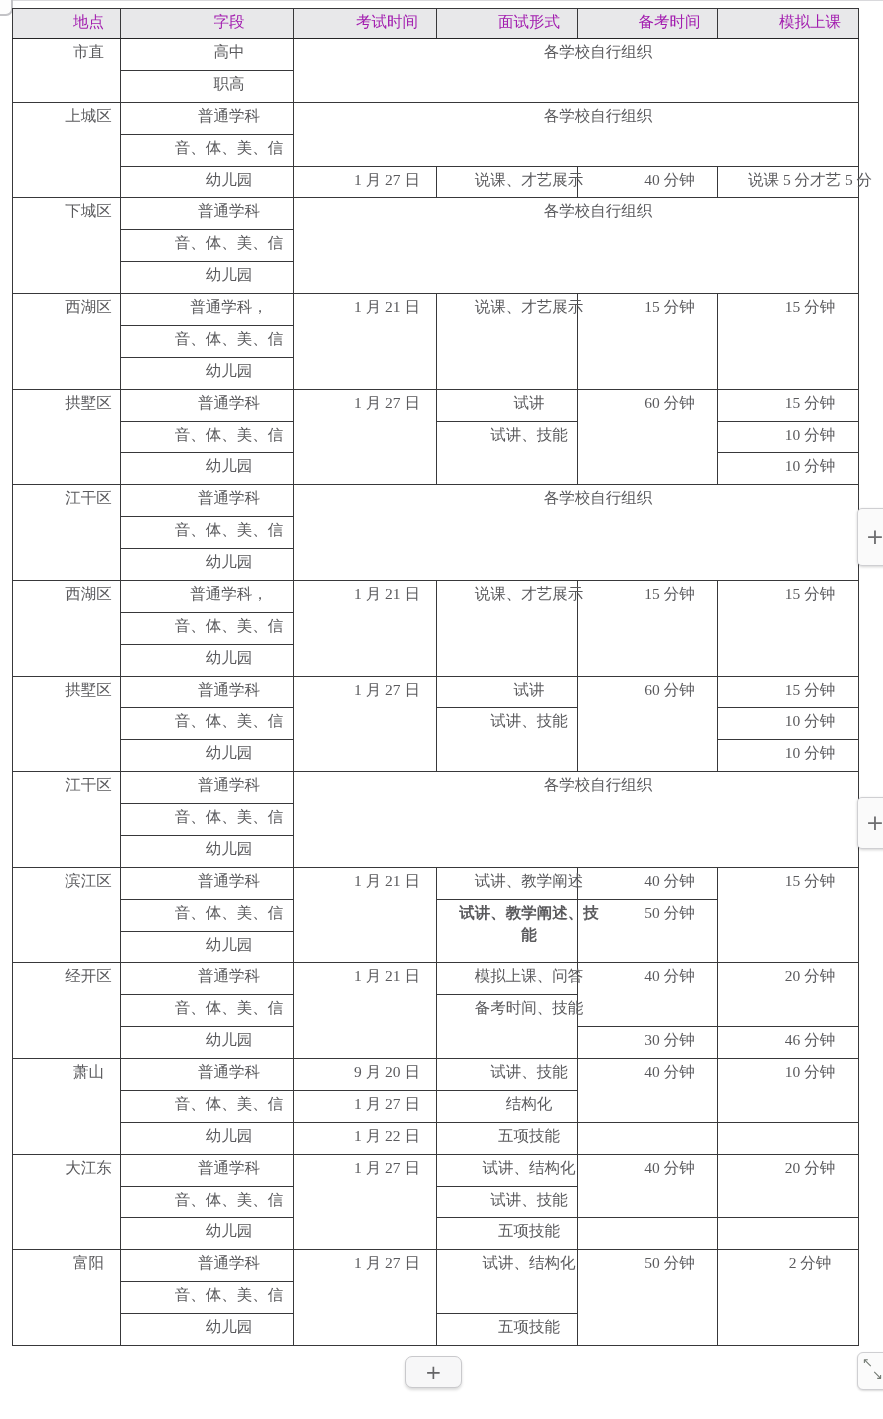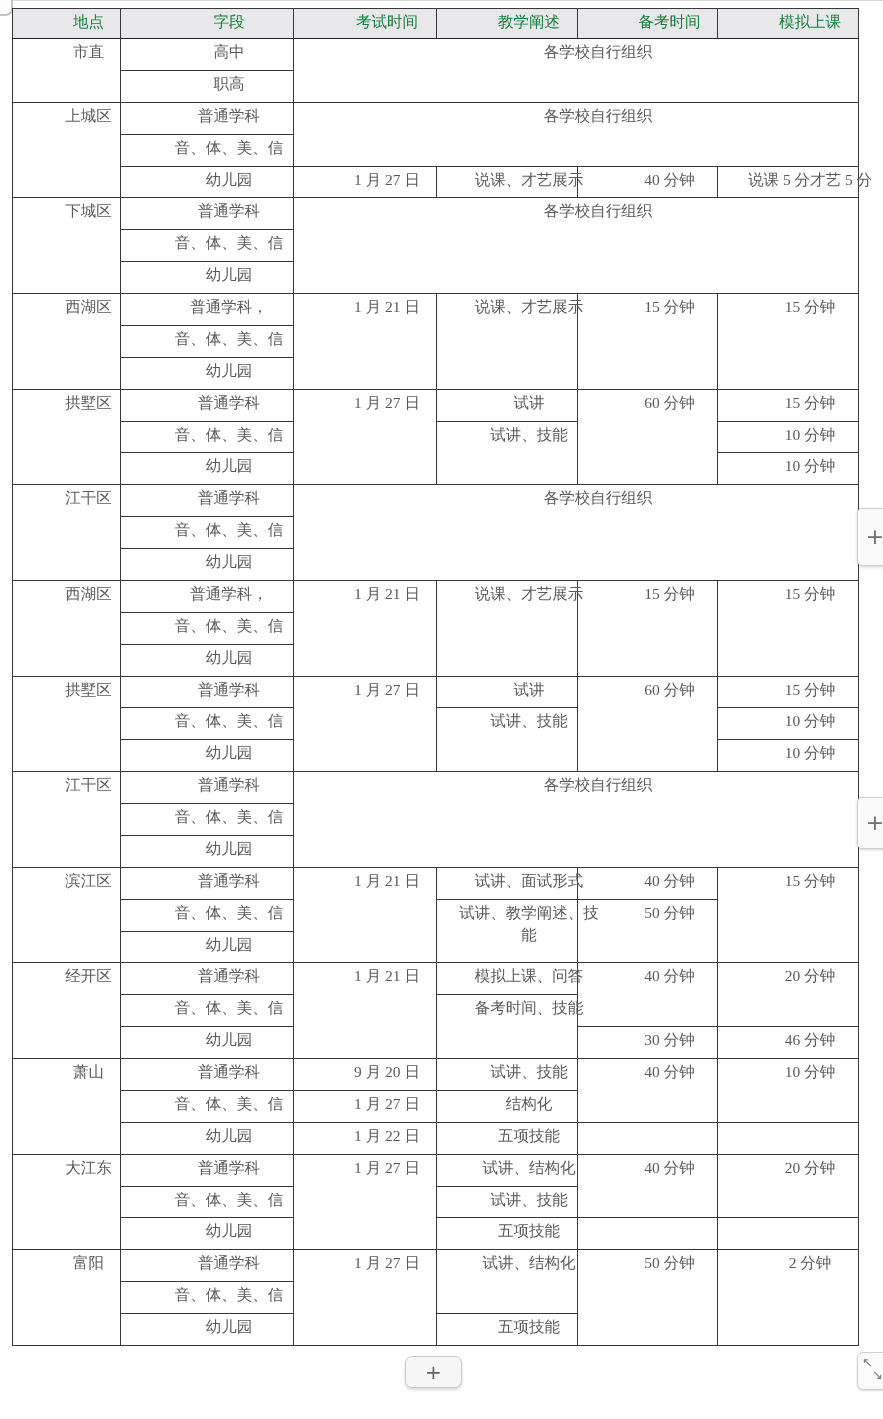--- a/index.html
+++ b/index.html
@@ -19,30 +19,30 @@
     border-collapse:collapse;table-layout:fixed;
     border:1.5px solid #29292b;
   }
   td,th{
     border:1px solid #38383a;
     vertical-align:top;text-align:center;
     padding:2px 0 0 0;
     font-size:15.5px;font-weight:normal;color:#5a5a5d;
     overflow:visible;
   }
-  th{background:#e8e8ea;color:#15803d;}
+  th{background:#e8e8ea;color:#a21caf;}
   tr{height:31.88px;}
   tr.head{height:30px;}
   tr.head th{border-bottom:1.5px solid #242426;}
   tr.block td{border-top:1.5px solid #242426;}
   .cell-text{
     display:inline-block;transform:translateX(22px);
     white-space:nowrap;line-height:1.42;
   }
-  .cell-text.wrap{white-space:normal;}
+  .cell-text.wrap{white-space:normal;font-weight:bold;}
   
   .side-add{
     position:absolute;left:857px;width:36px;
     background:#fafafa;border:1px solid #cfcfd2;border-radius:5px;
     box-shadow:0 1px 3px rgba(0,0,0,.18);
     color:#6e6e70;font-size:22px;line-height:1;
     display:flex;align-items:center;justify-content:center;
     font-family:"DejaVu Sans",sans-serif;padding:0;cursor:pointer;
   }
   .side-add.b1{top:508px;height:58px;}
@@ -78,21 +78,21 @@
       <col style="width:143px">
     <col style="width:141px">
       <col style="width:140px">
       <col style="width:141px">
   </colgroup>
   <tbody id="tbody">
       <tr class="head">
         <th><span class="cell-text">地点</span></th>
         <th><span class="cell-text">字段</span></th>
         <th><span class="cell-text">考试时间</span></th>
-        <th><span class="cell-text">教学阐述</span></th>
+        <th><span class="cell-text">面试形式</span></th>
         <th><span class="cell-text">备考时间</span></th>
         <th><span class="cell-text">模拟上课</span></th>
       </tr>
       <tr class="block">
         <td rowspan="2"><span class="cell-text">市直</span></td>
         <td><span class="cell-text">高中</span></td>
         <td colspan="4" rowspan="2"><span class="cell-text">各学校自行组织</span></td>
       </tr>
       <tr>
         <td><span class="cell-text">职高</span></td>
@@ -204,21 +204,21 @@
       <tr>
         <td><span class="cell-text">音、体、美、信</span></td>
       </tr>
       <tr>
         <td><span class="cell-text">幼儿园</span></td>
       </tr>
       <tr class="block">
         <td rowspan="3"><span class="cell-text">滨江区</span></td>
         <td><span class="cell-text">普通学科</span></td>
         <td rowspan="3"><span class="cell-text">1 月 21 日</span></td>
-        <td><span class="cell-text">试讲、面试形式</span></td>
+        <td><span class="cell-text">试讲、教学阐述</span></td>
         <td><span class="cell-text">40 分钟</span></td>
         <td rowspan="3"><span class="cell-text">15 分钟</span></td>
       </tr>
       <tr>
         <td><span class="cell-text">音、体、美、信</span></td>
         <td rowspan="2"><span class="cell-text wrap">试讲、教学阐述、技能</span></td>
         <td rowspan="2"><span class="cell-text">50 分钟</span></td>
       </tr>
       <tr>
         <td><span class="cell-text">幼儿园</span></td>

